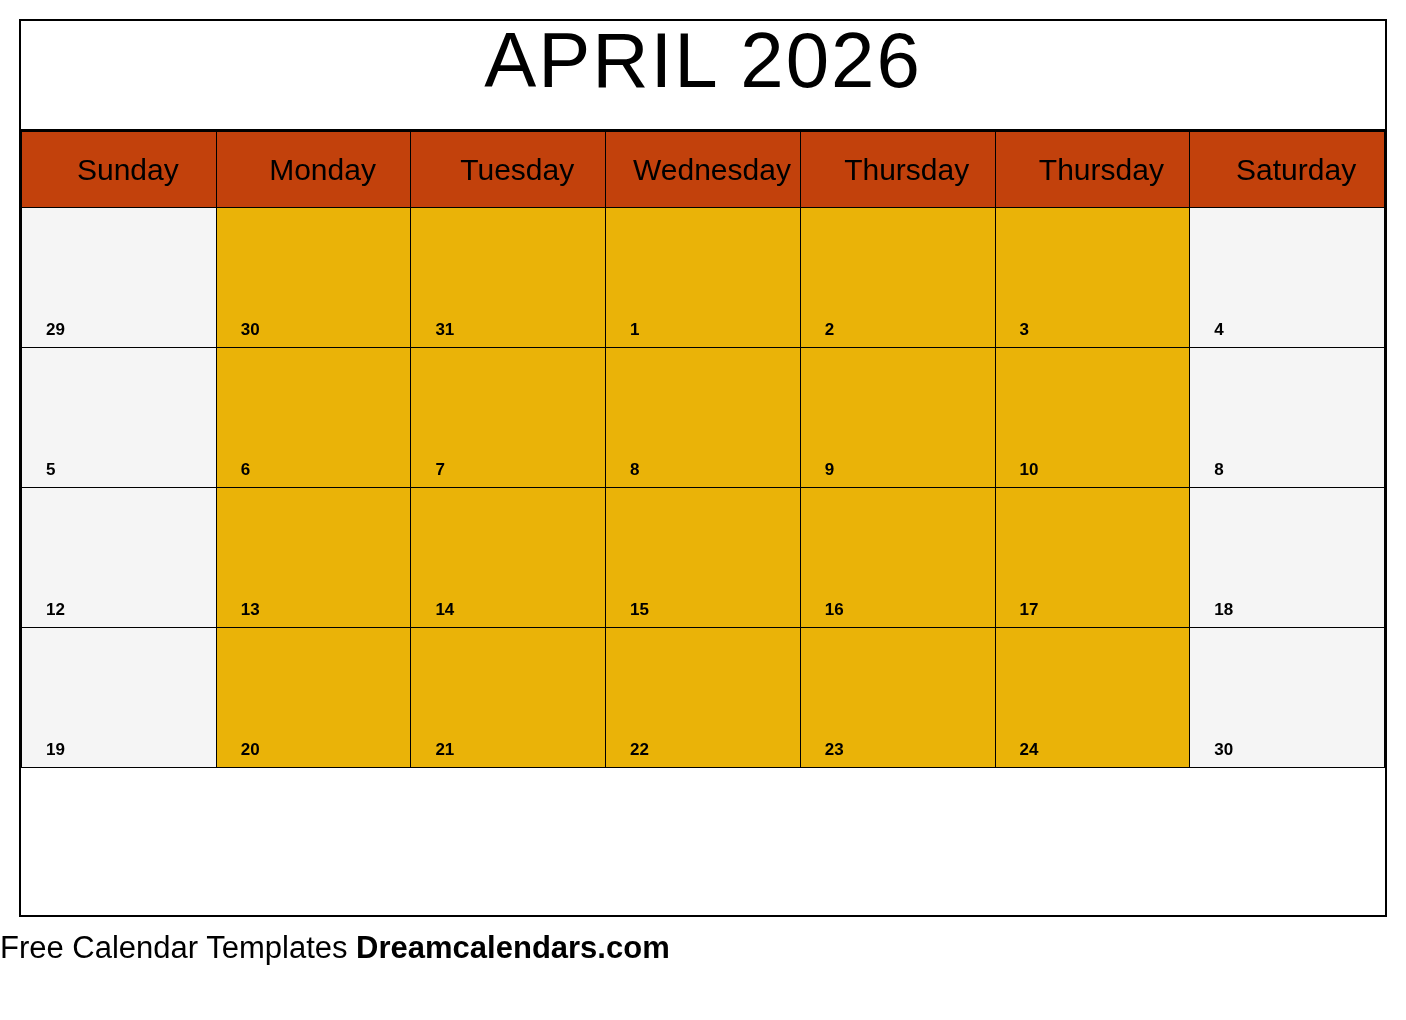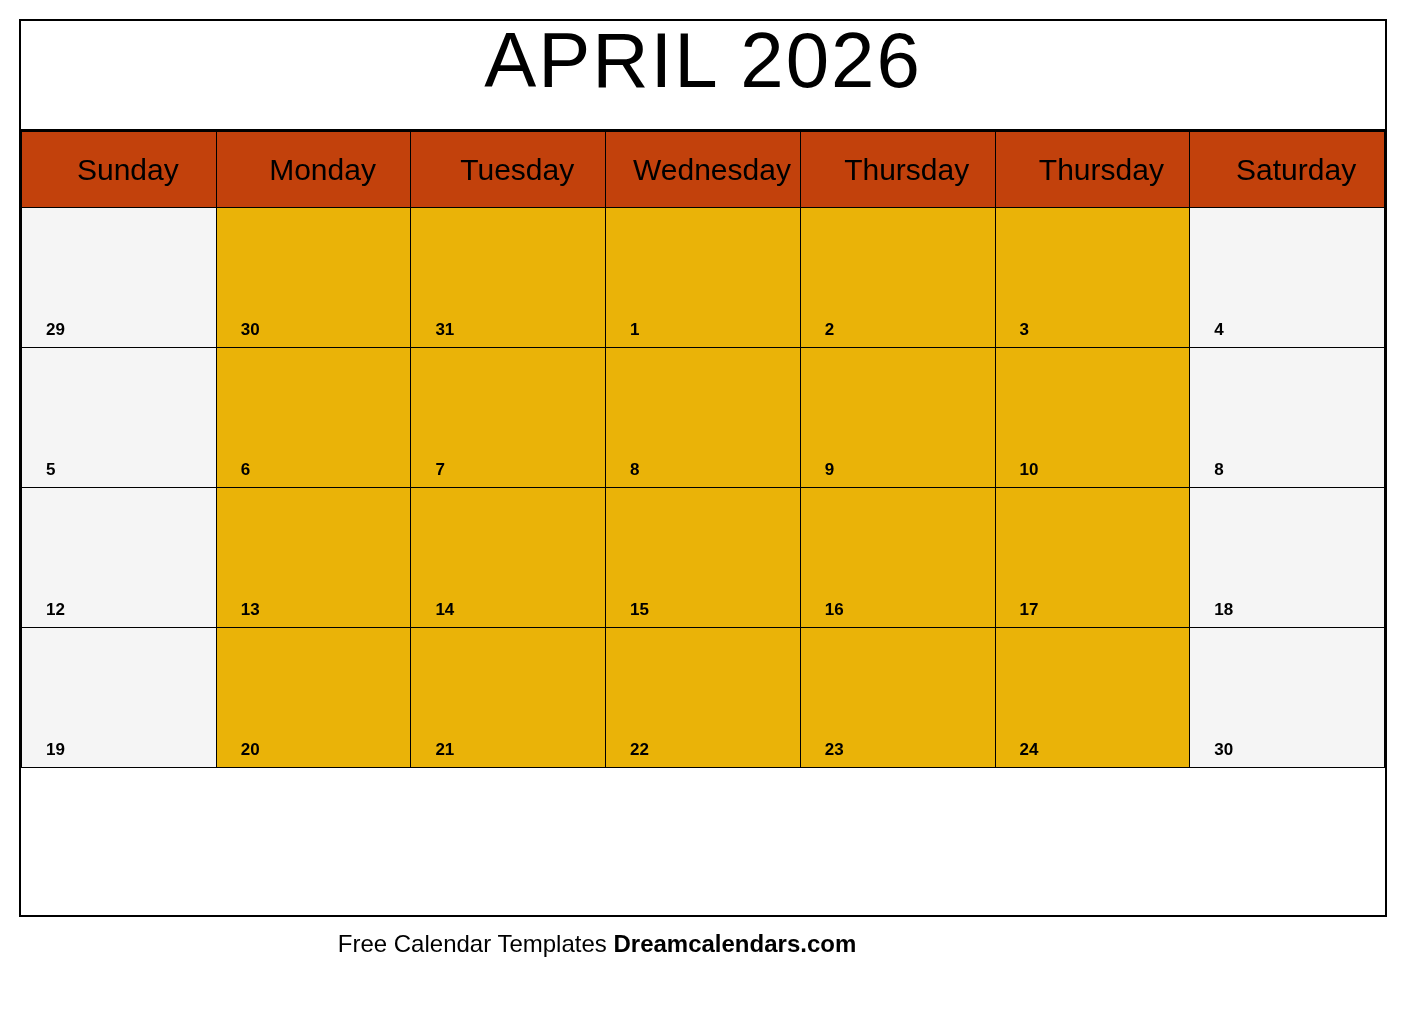--- a/index.html
+++ b/index.html
@@ -91,22 +91,21 @@
     padding-bottom: 9px;
     display: block;
     line-height: 1;
   }
 
   .footer {
     position: absolute;
     left: 0;
     top: 932px;
     width: 1194px;
-    text-align: center;
-    font-size: 24px;
+    font-size: 31px;
     line-height: 1;
   }
   .footer .plain { font-weight: 400; }
   .footer .brand { font-weight: bold; }
 </style>
 </head>
 <body>
 
 <div class="page">
 

